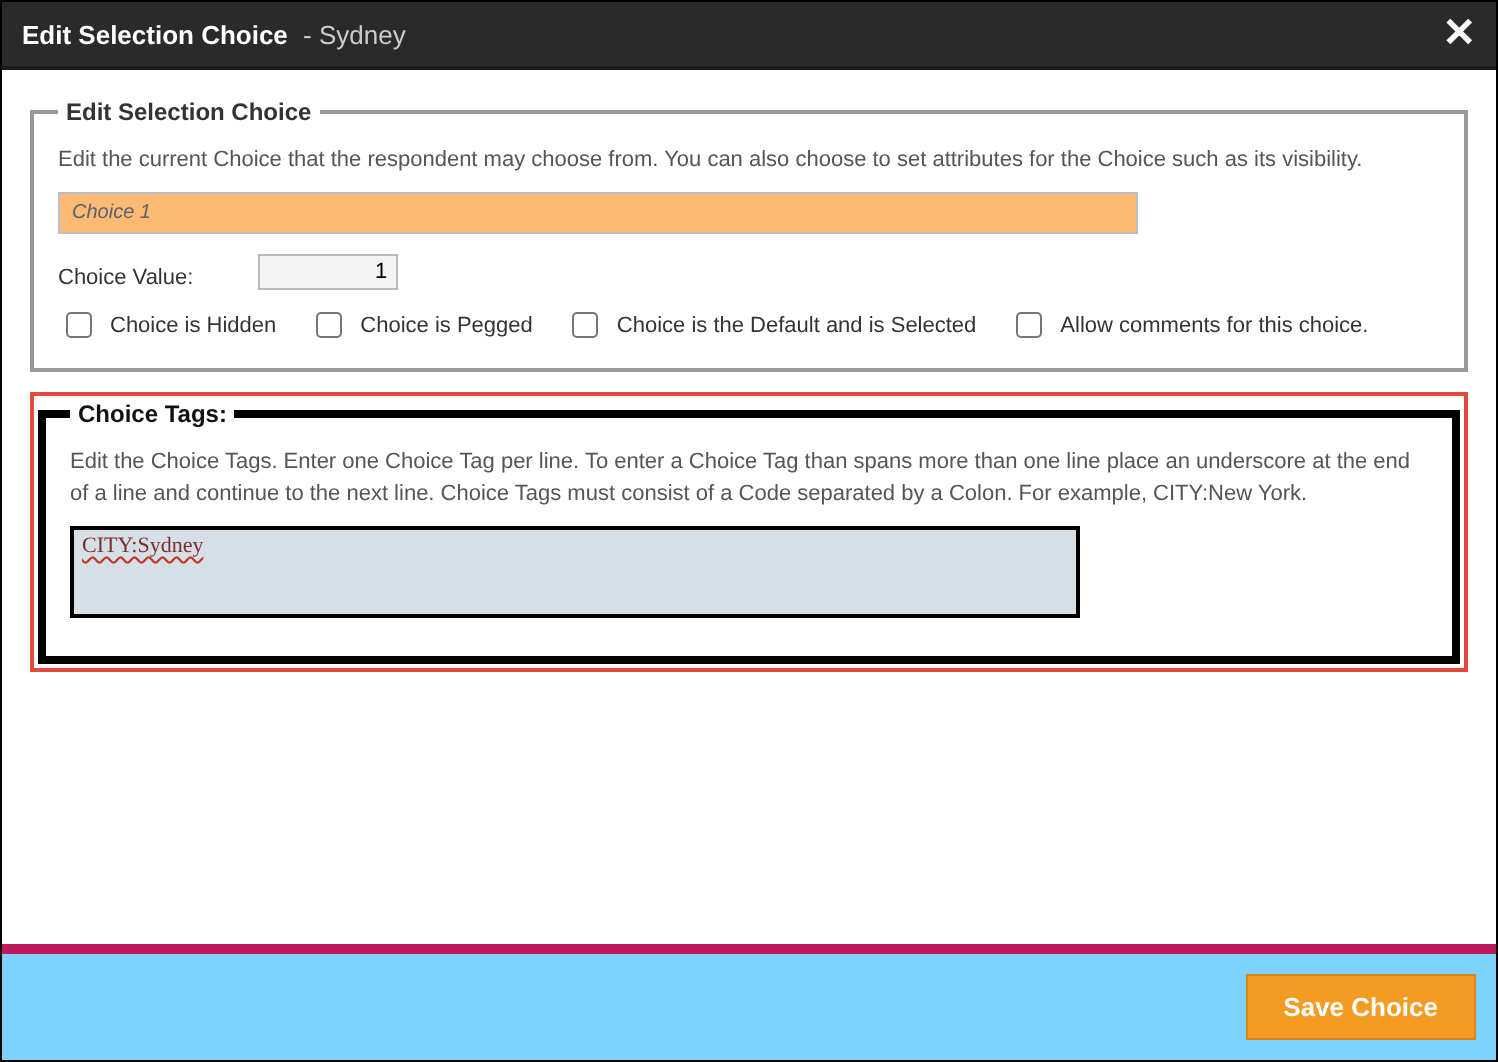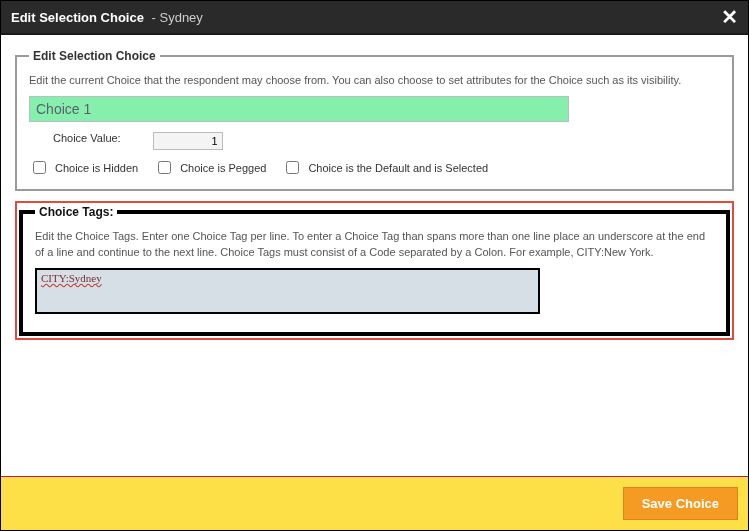--- a/index.html
+++ b/index.html
@@ -56,33 +56,33 @@
     padding: 0 4px;
   }
   .help {
     font-size: 11px;
     color: #555;
     margin: 2px 0 8px 0;
     line-height: 1.4;
   }
   .choice-name-input {
     width: 540px;
-    background: #86efac;
+    background: #fdba74;
     border: 1px solid #b7bfc8;
     padding: 4px 6px;
-    font-size: 14px;
+    font-size: 10px;
     color: #576270;
     margin-bottom: 10px;
+    font-style: italic;
   }
   .row-value {
     display: flex;
-    align-items: flex-start;
+    align-items: flex-end;
     gap: 32px;
     margin-bottom: 8px;
-    margin-left: 24px;
   }
   .row-value label { font-size: 11px; color: #333; }
   .row-value input {
     width: 70px;
     text-align: right;
     font-size: 11px;
     padding: 2px 4px;
     border: 1px solid #bbb;
     background: #f4f4f4;
   }
@@ -116,22 +116,22 @@
     resize: none;
     font-size: 11px;
     font-family: Liberation Serif, serif;
     color: #7a2e2e;
     padding: 2px 4px;
     text-decoration: underline wavy #c0392b;
     text-decoration-skip-ink: none;
   }
 
   .footer {
-    background: #fde047;
-    border-top: 1px solid #be185d;
+    background: #7dd3fc;
+    border-top: 5px solid #be185d;
     padding: 10px;
     display: flex;
     justify-content: flex-end;
   }
   .save-btn {
     background: #f59a22;
     border: 1px solid #d8861a;
     color: #fff;
     font-weight: bold;
     font-size: 13px;
@@ -169,20 +169,24 @@
           <span>Choice is Hidden</span>
         </label>
         <label>
           <input type="checkbox" style="">
           <span>Choice is Pegged</span>
         </label>
         <label>
           <input type="checkbox" style="">
           <span>Choice is the Default and is Selected</span>
         </label>
+        <label>
+          <input type="checkbox" style="">
+          <span>Allow comments for this choice.</span>
+        </label>
       </div>
     </fieldset>
 
     <div class="highlight-wrap">
       <fieldset class="group2">
         <legend>Choice Tags:</legend>
         <div class="help">Edit the Choice Tags. Enter one Choice Tag per line. To enter a Choice Tag than spans more than one line place an underscore at the end of a line and continue to the next line. Choice Tags must consist of a Code separated by a Colon. For example, CITY:New York.</div>
         <textarea class="tags" id="tags-ta" style="">CITY:Sydney</textarea>
       </fieldset>
     </div>

